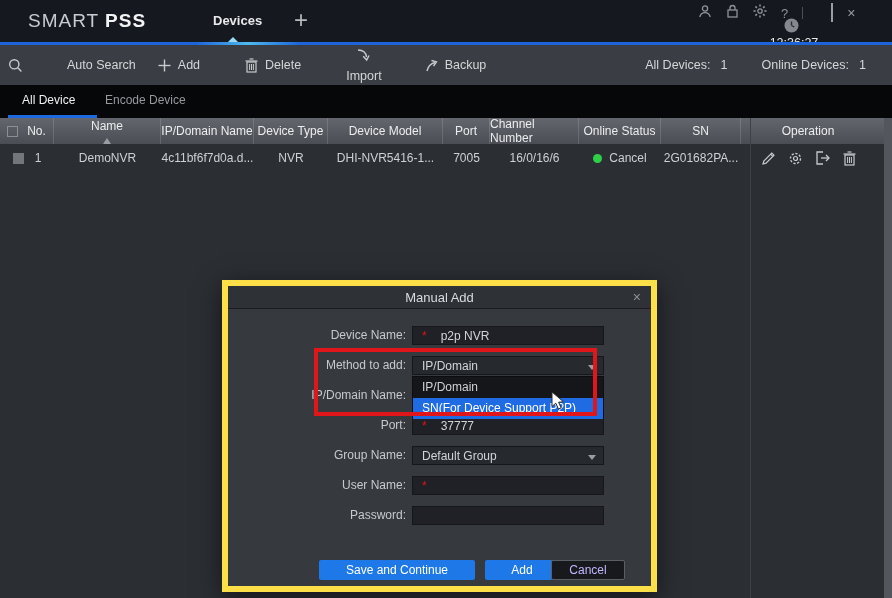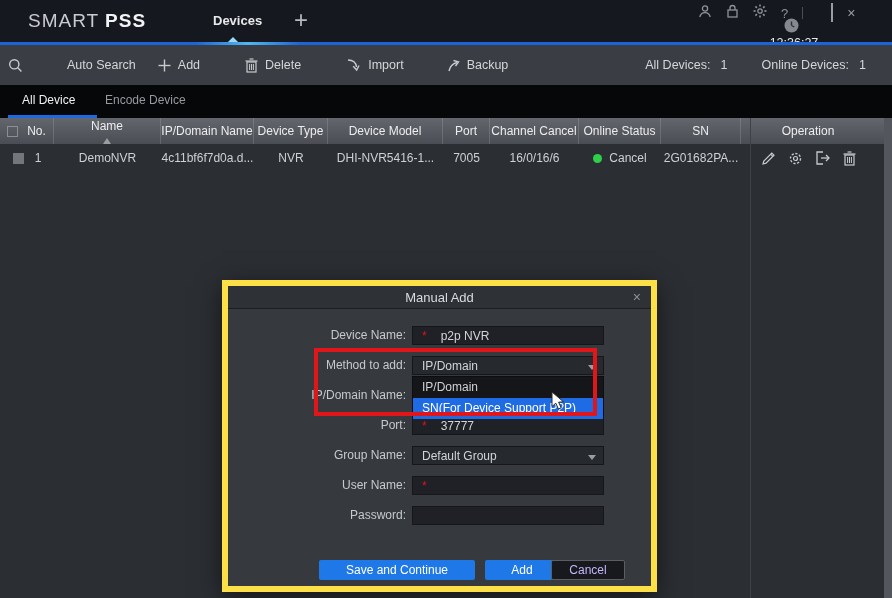--- a/index.html
+++ b/index.html
@@ -24,21 +24,21 @@
   .closex { font-size:14px; color:#9a9da3; line-height:10px; }
   .tr-row2 { position:absolute; left:698px; top:18px; width:186px; height:18px; display:flex; align-items:center; color:#e8e9eb; font-size:12.5px;flex-direction:column; }
   .timeval { margin-left:6px; }
   .chipwrap { margin-left:72px; }
   .bellwrap { margin-left:22px; }
 
   
   .toolbar { position:absolute; left:0; top:45px; width:892px; height:40px; background:#3a3d43; display:flex; align-items:center; }
   .tool-item { display:flex; align-items:center; gap:7px; color:#d4d6d9; font-size:12.5px; cursor:default; }
   .tool-item svg { display:block; }
-  .ti-1 { margin-left:8px;gap:44px; } .ti-2 { margin-left:22px; } .ti-3 { margin-left:45px; } .ti-4 { margin-left:45px; } .ti-5 { margin-left:42px; }
+  .ti-1 { margin-left:8px;gap:44px; } .ti-2 { margin-left:22px; } .ti-3 { margin-left:45px; } .ti-4 { margin-left:45px;flex-direction:column; } .ti-5 { margin-left:42px; }
   .counts { position:absolute; right:26px; top:0; height:40px; display:flex; align-items:center; gap:34px; color:#d4d6d9; font-size:12.5px; }
   .count-pair { display:flex; gap:10px; }
 
   
   .tabstrip { position:absolute; left:0; top:85px; width:892px; height:33px; background:#060709; }
   .devtab { position:absolute; top:0; height:30px; line-height:30px; font-size:12px; cursor:default; }
   .devtab.active { left:22px; color:#f0f1f3; }
   .devtab.inactive { left:105px; color:#97999e; }
   .devtab-underline { position:absolute; left:8px; top:30px; width:89px; height:3px; background:#1d6ae0; }
 
@@ -231,21 +231,21 @@
         <span>No.</span>
       </div>
     <div class="th c1">
         <span>Name</span>
         <span class="sort-asc"></span>
       </div>
     <div class="th c2">IP/Domain Name</div>
     <div class="th c3">Device Type</div>
     <div class="th c4">Device Model</div>
     <div class="th c5">Port</div>
-    <div class="th c6">Channel Cancel</div>
+    <div class="th c6">Channel Number</div>
     <div class="th c7">Online Status</div>
     <div class="th c8">SN</div>
     <div class="th c9">Operation</div>
   </div>
 
   <div class="trow">
     <div class="td c0">
         <span class="cb filled"></span>
         <span>1</span>
       </div>

